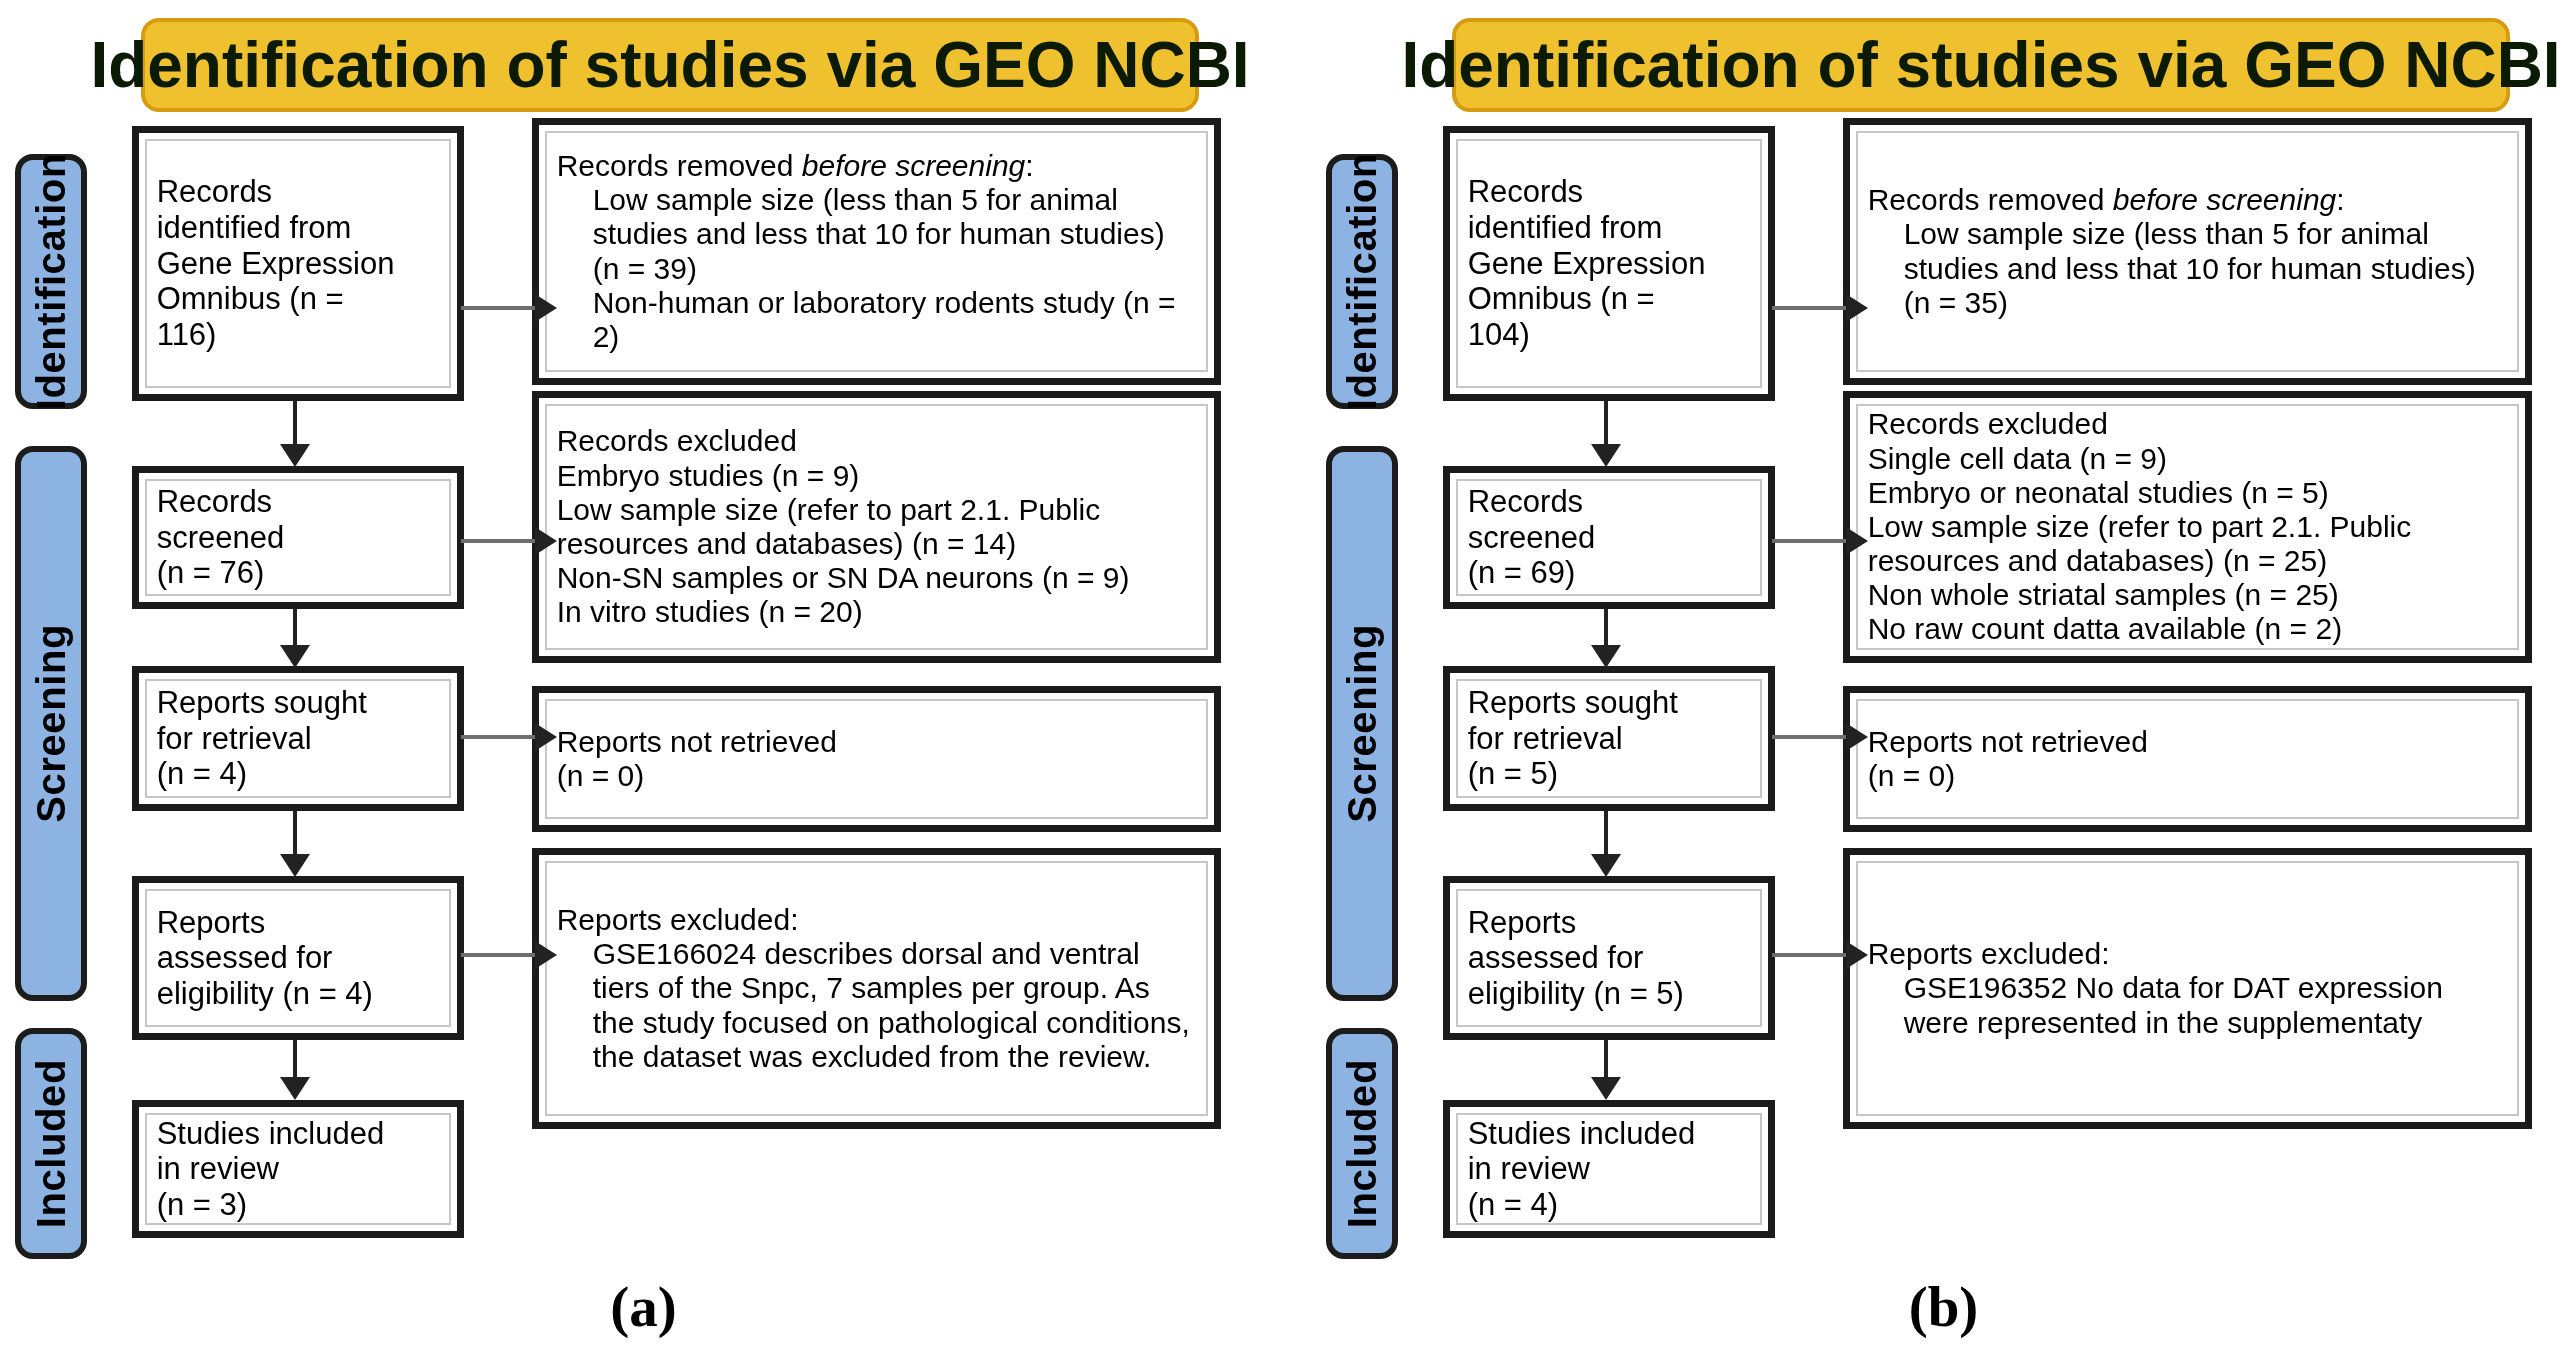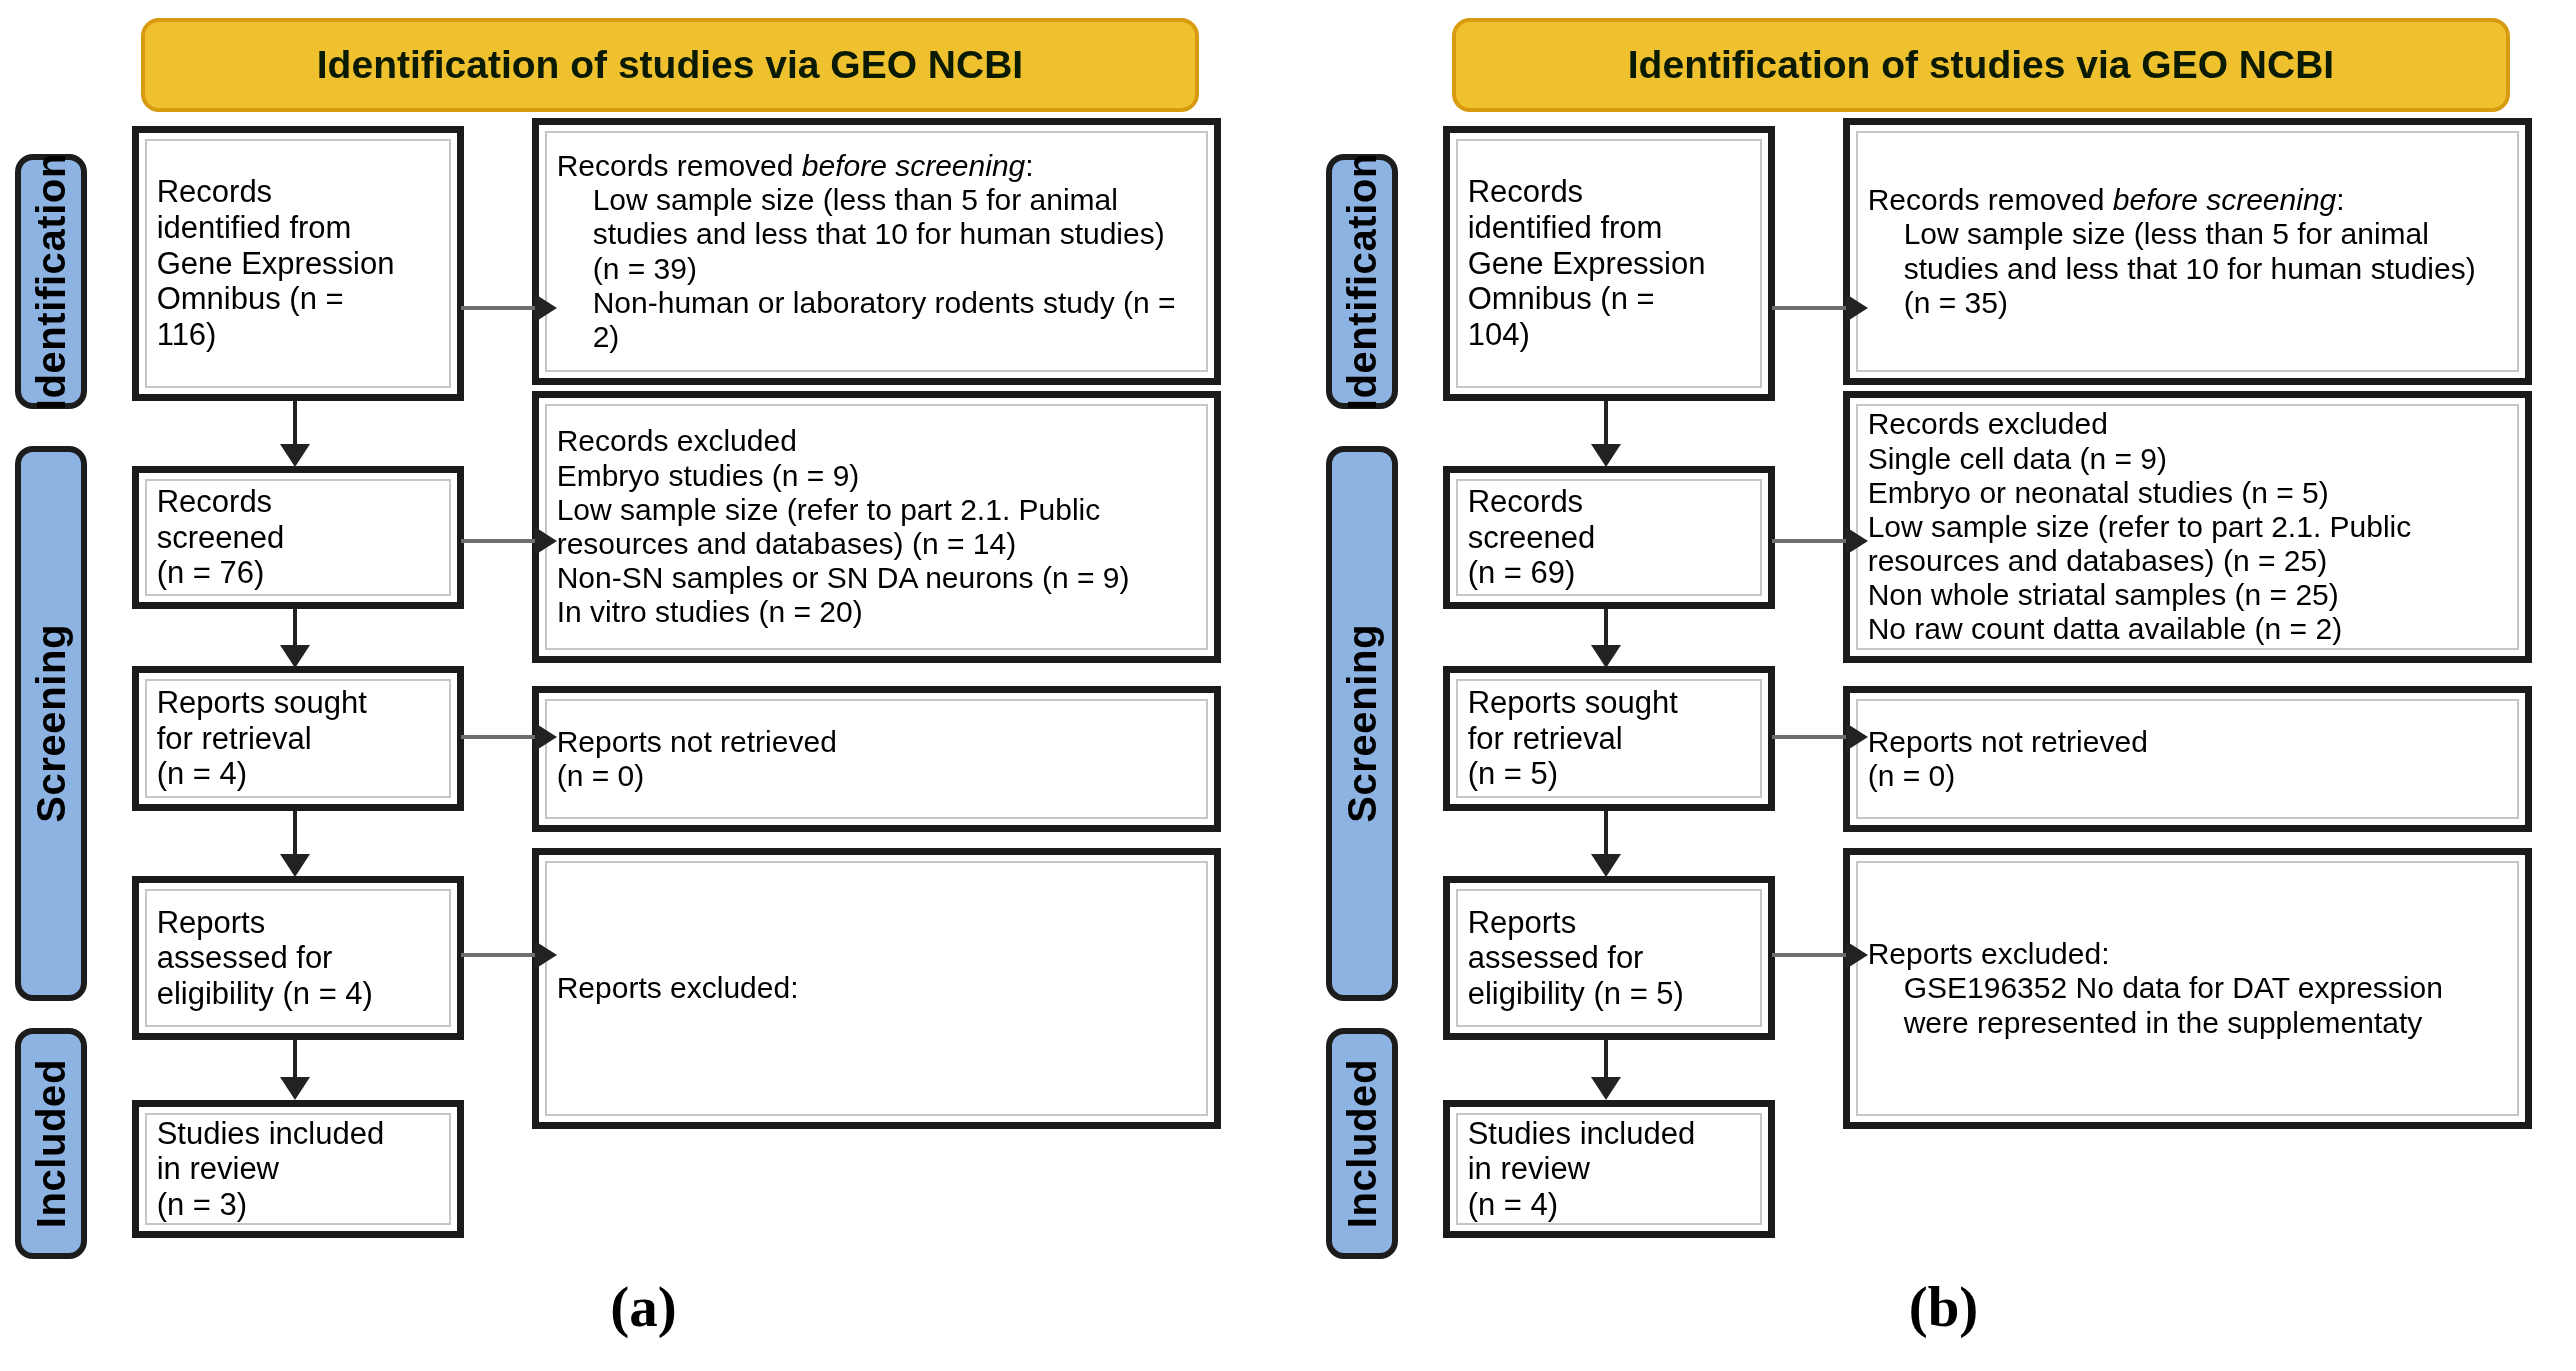--- a/index.html
+++ b/index.html
@@ -10,21 +10,21 @@
   .panel { position:absolute; top:0; height:1371px; }
   #panel-a { width:1287px; }
   #panel-b { width:1265px; }
 
   .titlebar {
     position:absolute; left:141px; top:18px; width:1058px; height:94px;
     background:var(--title_bg,#F0C12E); border:4.8px solid var(--title_stripe,#D89B10);
     border-radius:18px; display:flex; align-items:center; justify-content:center;
     box-sizing:border-box;
   }
-  .title-text { font-size:39px; font-weight:bold; color:var(--title_text,#0B1A02); white-space:nowrap; }
+  .title-text { font-size:64px; font-weight:bold; color:var(--title_text,#0B1A02); white-space:nowrap; }
 
   .stage {
     position:absolute; left:15px; width:72px; background:var(--label_bg,#8DB3E2);
     border:6px solid #1c1c1c; border-radius:18px; box-sizing:border-box;
     display:flex; align-items:center; justify-content:center;
   }
   .vtext {
     writing-mode:vertical-rl; transform:rotate(180deg);
     font-weight:bold; font-size:40px; color:#000; letter-spacing:0.6px; white-space:nowrap;
   }
@@ -136,20 +136,21 @@
   </div>
   <div class="box sbox" style="top:686px;height:146px">
     <div class="inner side">
       <div class="stext">Reports not retrieved
 (n = 0)</div>
     </div>
   </div>
   <div class="box sbox" style="top:848px;height:281px">
     <div class="inner side">
       <div class="sitem">Reports excluded:</div>
+      <div class="sitem indent">GSE166024 describes  dorsal and ventral tiers of the Snpc, 7 samples per group. As the study focused on pathological conditions, the dataset was excluded from the review.</div>
     </div>
   </div>
 
   <div class="varrow" style="left:293px;top:401px;height:43px"></div>
   <div class="varrow" style="left:293px;top:609px;height:36px"></div>
   <div class="varrow" style="left:293px;top:811px;height:43px"></div>
   <div class="varrow" style="left:293px;top:1040px;height:37px"></div>
   <div class="harrow" style="left:461px;top:306px;width:74px"></div>
   <div class="harrow" style="left:461px;top:539px;width:74px"></div>
   <div class="harrow" style="left:461px;top:735px;width:74px"></div>

